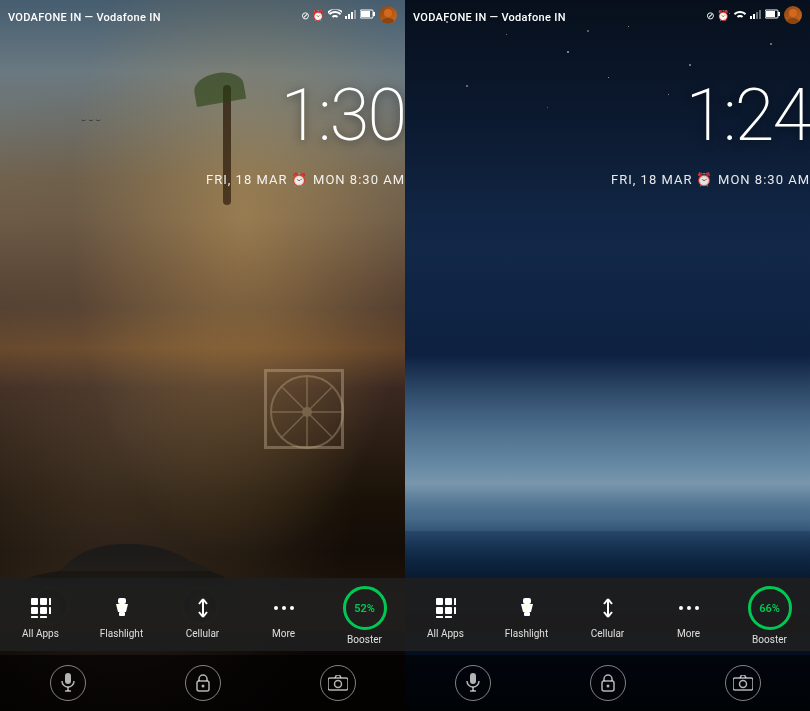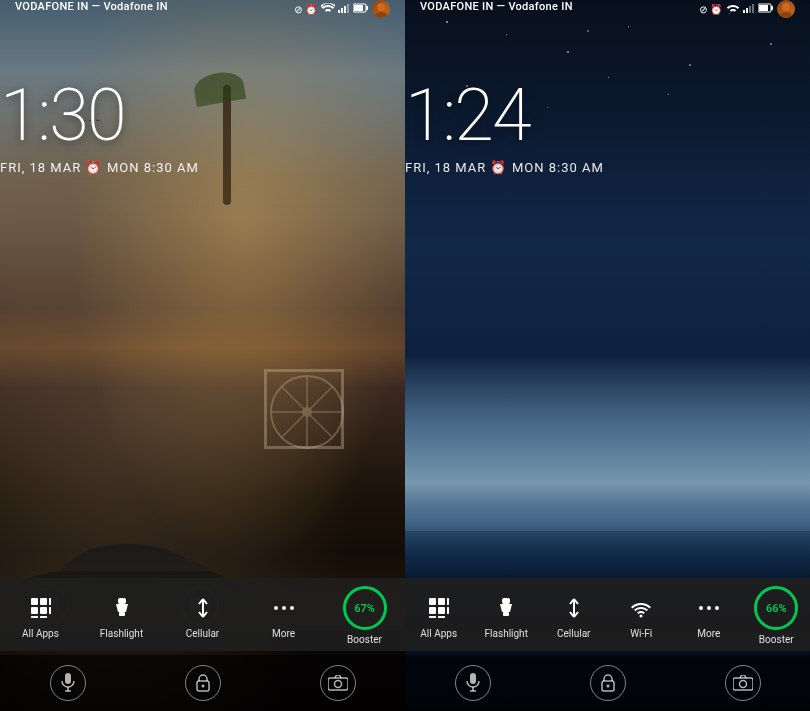--- a/index.html
+++ b/index.html
@@ -71,23 +71,23 @@
     }
 
     
     .status-bar {
       position: absolute;
       top: 0;
       left: 0;
       right: 0;
       height: 24px;
       display: flex;
-      align-items: flex-start;
+      align-items: flex-end;
       justify-content: space-between;
-      padding: 0 15px;
+      padding: 0 8px;
       z-index: 10;
     }
 
     .status-bar-text {
       color: white;
       font-size: 11px;
       font-weight: 500;
       letter-spacing: 0.3px;
     }
 
@@ -112,37 +112,37 @@
       align-items: center;
       justify-content: center;
     }
 
     
     .clock-area {
       position: absolute;
       top: 80px;
       left: 0;
       right: 0;
-      text-align: left;
+      text-align: right;
       z-index: 5;
     }
 
     .clock-time {
       color: white;
       font-size: 72px;
       font-weight: 200;
       letter-spacing: -2px;
       text-shadow: 0 2px 10px rgba(0,0,0,0.5);
       line-height: 1;
     }
 
     .clock-date {
       color: rgba(255,255,255,0.9);
       font-size: 13px;
-      margin-top: 8px;
+      margin-top: 20px;
       letter-spacing: 1px;
       font-weight: 400;
     }
 
     
     .quick-dock {
       position: absolute;
       bottom: 60px;
       left: 0;
       right: 0;
@@ -383,21 +383,21 @@
             <circle cx="11" cy="5" r="2"></circle>
             <circle cx="19" cy="5" r="2"></circle>
         </svg>
       </div>
       <span class="dock-label">More</span>
     </div>
 
     <div class="dock-item">
       <div class="dock-icon" style="width:44px;height:44px;">
         <div class="booster-btn">
-          <span class="booster-percent">67%</span>
+          <span class="booster-percent">52%</span>
         </div>
       </div>
       <span class="dock-label">Booster</span>
     </div>
   </div>
 
   <div class="nav-bar">
     <div class="nav-btn">
       <svg width="16" height="20" viewBox="0 0 16 20" fill="rgba(255,255,255,0.7)">
         <rect x="5" y="0" width="6" height="11" rx="3"></rect>
@@ -527,31 +527,20 @@
     <div class="dock-item">
       <div class="dock-icon">
         <svg width="20" height="22" viewBox="0 0 20 22" fill="white">
           <path d="M10 2 L10 20 M10 2 L6 7 M10 2 L14 7" stroke="white" stroke-width="2" fill="none"></path>
           <path d="M10 20 L6 15 M10 20 L14 15" stroke="white" stroke-width="2" fill="none"></path>
         </svg>
       </div>
       <span class="dock-label">Cellular</span>
     </div>
 
-    <div class="dock-item">
-      <div class="dock-icon">
-        <svg width="24" height="22" viewBox="0 0 24 22" fill="white">
-          <path d="M12 16c1 0 1.8.4 2.4 1L16 15.5C14.9 14.6 13.5 14 12 14s-2.9.6-4 1.5L9.6 17C10.2 16.4 11 16 12 16z"></path>
-          <path d="M12 12c2.2 0 4.2.9 5.6 2.3L19 12.8C17.2 11.1 14.7 10 12 10s-5.2 1.1-7 2.8l1.4 1.5C7.8 12.9 9.8 12 12 12z"></path>
-          <path d="M12 8c3.3 0 6.3 1.3 8.5 3.4L22 9.9C19.4 7.5 15.9 6 12 6S4.6 7.5 2 9.9l1.5 1.5C5.7 9.3 8.7 8 12 8z"></path>
-          <circle cx="12" cy="19" r="1.5"></circle>
-        </svg>
-      </div>
-      <span class="dock-label">Wi-Fi</span>
-    </div>
 
     <div class="dock-item">
       <div class="dock-icon">
         <svg width="22" height="10" viewBox="0 0 22 10" fill="white">
           <circle cx="3" cy="5" r="2"></circle>
             <circle cx="11" cy="5" r="2"></circle>
             <circle cx="19" cy="5" r="2"></circle>
         </svg>
       </div>
       <span class="dock-label">More</span>

